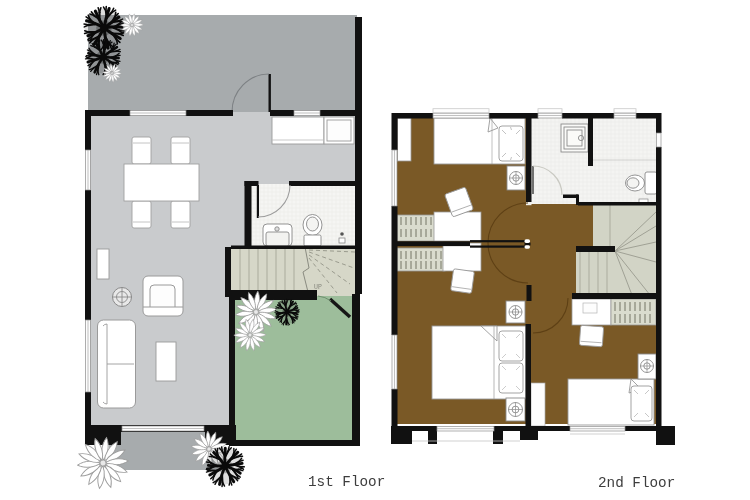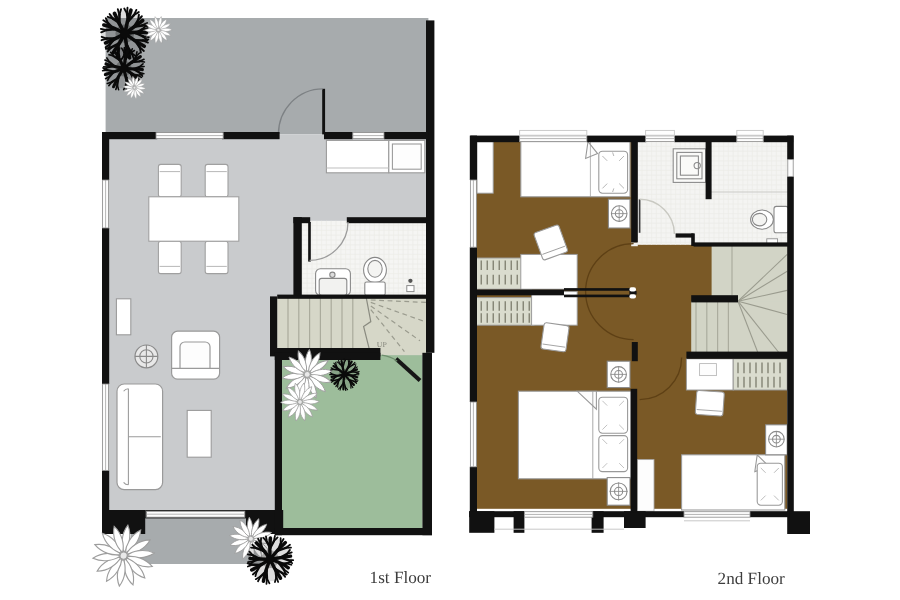--- a/index.html
+++ b/index.html
@@ -1,17 +1,17 @@
 <!DOCTYPE html>
 <html><head>
 <meta charset="utf-8">
 <style>
 html,body{margin:0;padding:0;background:#fff;}
 #stage{position:relative;width:750px;height:500px;background:#fff;overflow:hidden;
-font-family:Liberation Serif, serif;}
+font-family:Liberation Mono, monospace;}
 svg{position:absolute;top:0;left:0;}
 </style>
 </head>
 <body>
 <div id="stage">
 <svg width="750" height="500" viewBox="0 0 750 500">
 <defs>
 
   <g id="petal">
     <path d="M0,-2 C2.5,-6 3.4,-13 0,-19 C-3.4,-13 -2.5,-6 0,-2 Z" fill="#fff" stroke="#9d9d9d" stroke-width="0.7"></path>

